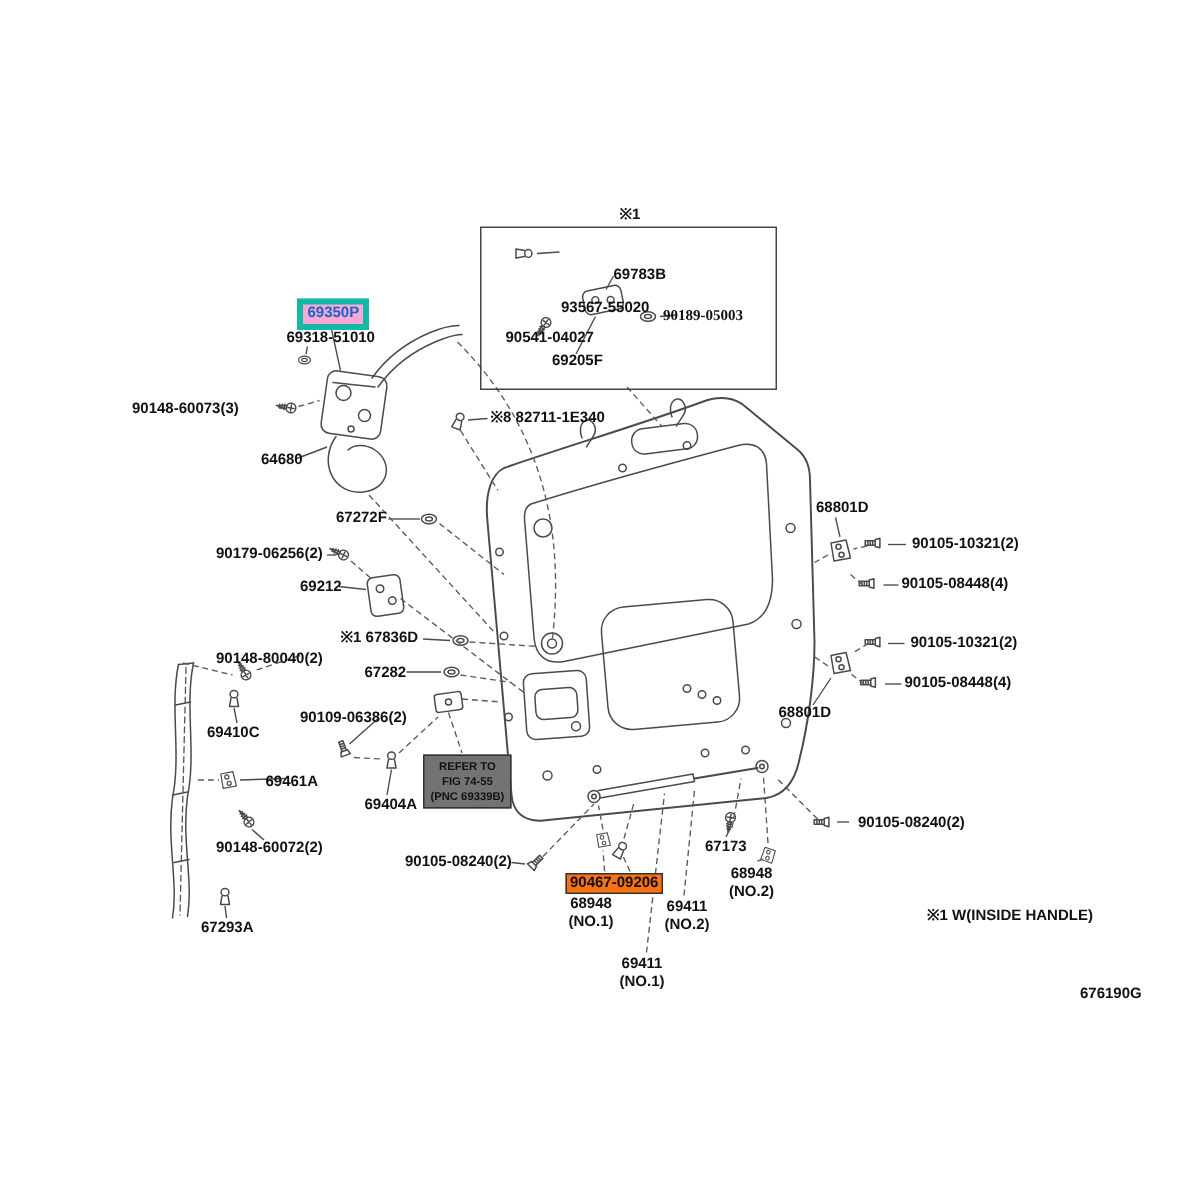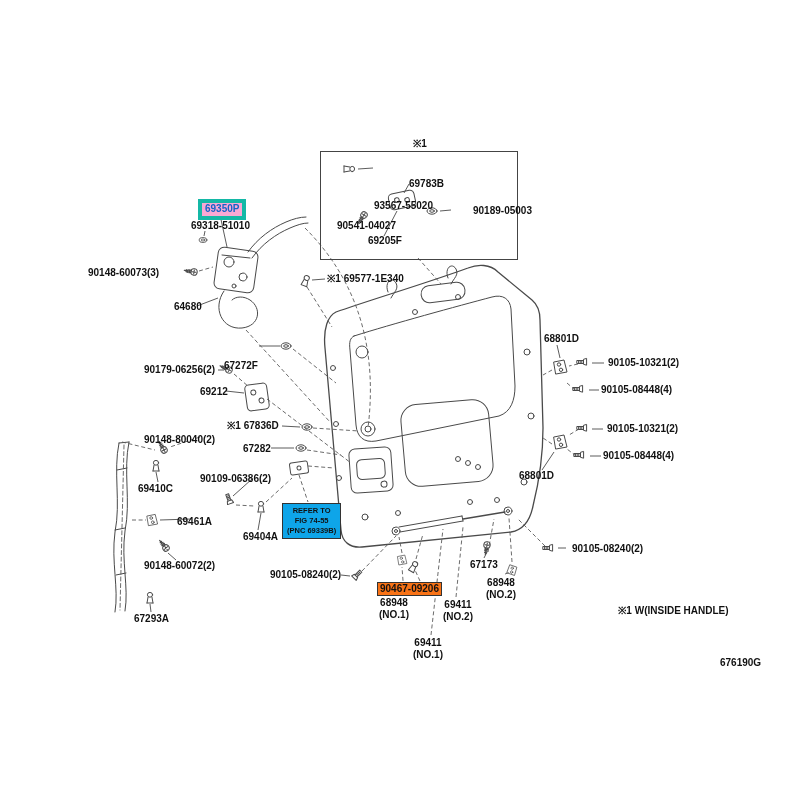--- a/index.html
+++ b/index.html
@@ -6,21 +6,21 @@
   .stage{position:relative;width:800px;height:800px;background:#fff;overflow:hidden;
          font-family:"Liberation Sans",sans-serif;}
   svg{position:absolute;left:0;top:0;}
   .lbl{position:absolute;font:bold 10px "Liberation Sans",sans-serif;color:#111;
        white-space:pre-line;line-height:1.2;letter-spacing:0;}
   .c2{text-align:center;width:46px;}
   .hl{color:#1464c8;background:#f9a8d4;border:4px solid #14b8a6;padding:0 3px 1px 3px;}
   .boxed{border:1px solid #333;padding:0 2px;background:#f97316;}
   .refer{position:absolute;font:bold 7.5px "Liberation Sans",sans-serif;color:#111;
          border:1px solid #333;padding:2px 4px;white-space:pre-line;line-height:1.35;
-         text-align:center;background:#0ea5e9;}
+         text-align:center;background:#737373;}
   .callout{position:absolute;border:1px solid #444;}
   .code{position:absolute;font:bold 10px "Liberation Sans",sans-serif;color:#111;}
   .ln{stroke:#4a4a4a;fill:none;stroke-width:1;stroke-linecap:round;stroke-linejoin:round;}
   .sol{stroke:#4a4a4a;fill:none;stroke-width:0.9;}
   .dash{stroke:#5a5a5a;fill:none;stroke-width:0.9;stroke-dasharray:4 2.6;}
   .thick{stroke-width:1.3;}
 </style>
 </head>
 <body>
 
@@ -241,22 +241,22 @@
   <div class="lbl" style="left:618px;top:605px;">※1 W(INSIDE HANDLE)</div>
   <div class="code" style="left:720px;top:657px;">676190G</div>
   <div class="refer" style="left:282px;top:503px;">REFER TO
 FIG 74-55
 (PNC 69339B)</div>
 
   <div class="lbl hl" style="left:198px;top:199px;">69350P</div>
   <div class="lbl" style="left:176px;top:220px;padding-left:15px;">69318-51010</div>
   <div class="lbl" style="left:88px;top:267px;">90148-60073(3)</div>
   <div class="lbl" style="left:174px;top:301px;">64680</div>
-  <div class="lbl" style="left:327px;top:273px;">※1 69577-1E340</div>
-  <div class="lbl" style="left:224px;top:340px;margin-top:20px;">67272F</div>
+  <div class="lbl" style="left:327px;top:273px;">※8 82711-1E340</div>
+  <div class="lbl" style="left:224px;top:340px;">67272F</div>
   <div class="lbl" style="left:144px;top:364px;">90179-06256(2)</div>
   <div class="lbl" style="left:200px;top:386px;">69212</div>
   <div class="lbl" style="left:227px;top:420px;">※1 67836D</div>
   <div class="lbl" style="left:243px;top:443px;">67282</div>
   <div class="lbl" style="left:144px;top:424px;margin-top:10px;">90148-80040(2)</div>
   <div class="lbl" style="left:138px;top:483px;">69410C</div>
   <div class="lbl" style="left:200px;top:473px;">90109-06386(2)</div>
   <div class="lbl" style="left:177px;top:516px;">69461A</div>
   <div class="lbl" style="left:243px;top:531px;">69404A</div>
   <div class="lbl" style="left:144px;top:560px;">90148-60072(2)</div>
@@ -274,17 +274,17 @@
 (NO.2)</div>
   <div class="lbl" style="left:572px;top:543px;">90105-08240(2)</div>
   <div class="lbl" style="left:544px;top:333px;">68801D</div>
   <div class="lbl" style="left:608px;top:357px;">90105-10321(2)</div>
   <div class="lbl" style="left:601px;top:384px;">90105-08448(4)</div>
   <div class="lbl" style="left:607px;top:423px;">90105-10321(2)</div>
   <div class="lbl" style="left:603px;top:450px;">90105-08448(4)</div>
   <div class="lbl" style="left:519px;top:470px;">68801D</div>
   <div class="lbl" style="left:374px;top:162px;margin-top:38px;">93567-55020</div>
   <div class="lbl" style="left:409px;top:178px;">69783B</div>
-  <div class="lbl" style="left:473px;top:205px;">90189-05003</div>
+  <div class="lbl" style="left:442px;top:205px;font-family:Liberation Serif, serif;">90189-05003</div>
   <div class="lbl" style="left:337px;top:220px;">90541-04027</div>
   <div class="lbl" style="left:368px;top:235px;">69205F</div>
 
 </div>
 
 </body></html>

